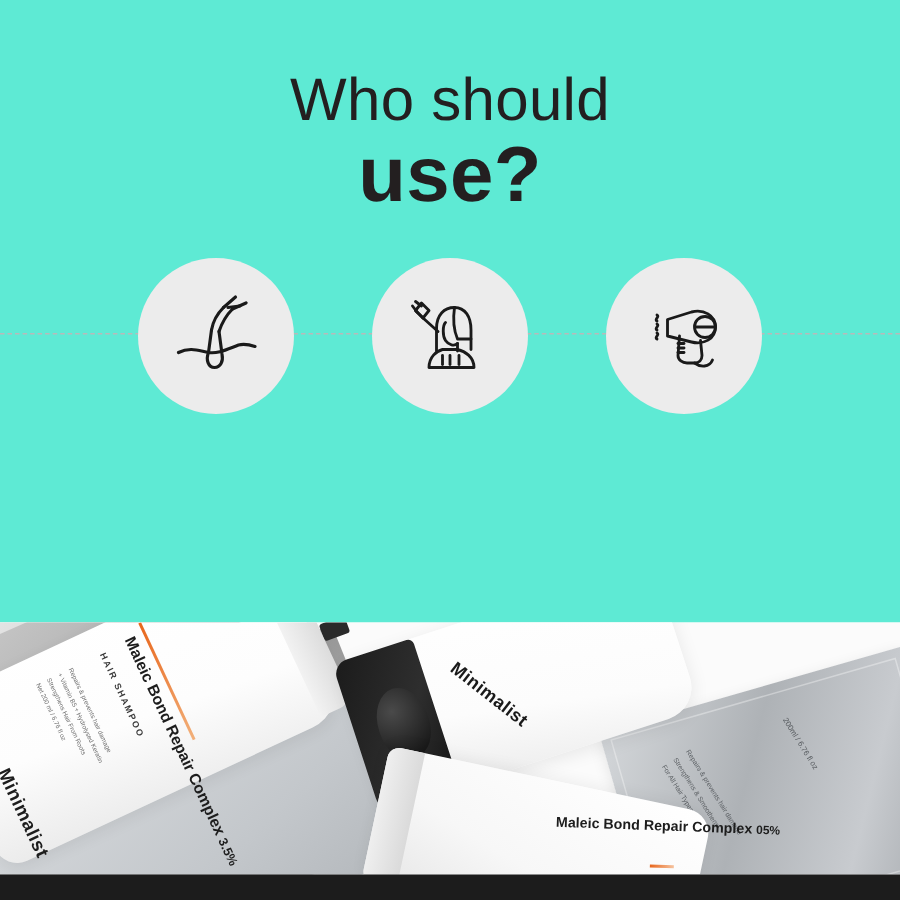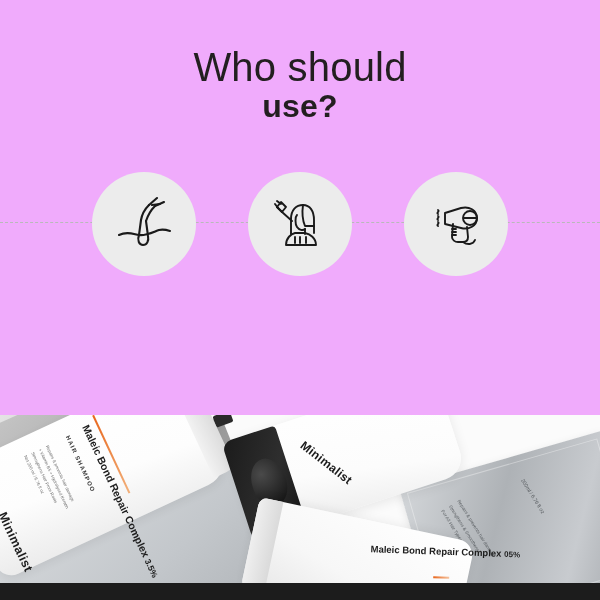--- a/index.html
+++ b/index.html
@@ -8,40 +8,40 @@
     font-family:"Liberation Sans", sans-serif;
     background:#ffffff;
     overflow:hidden;
     position:relative;
   }
 
   
   #top-panel {
     position:absolute;
     left:0; top:0; width:600px; height:415px;
-    background:#f0abfc;
+    background:#5eead4;
   }
 
   
   #heading {
     position:absolute;
     left:0; top:46px; width:600px;
     text-align:center;
     color:#231f20;
     line-height:1.05;
   }
   #heading .line1 {
     display:block;
     font-size:40px;
     font-weight:300;
     letter-spacing:0.2px;
   }
   #heading .line2 {
     display:block;
-    font-size:32px;
+    font-size:52px;
     font-weight:700;
     letter-spacing:0.2px;
     margin-top:2px;
   }
 
   
   #dashed-rule {
     position:absolute;
     left:0; top:222px; width:600px; height:1px;
     border-top:1px dashed #b9b9b9;

